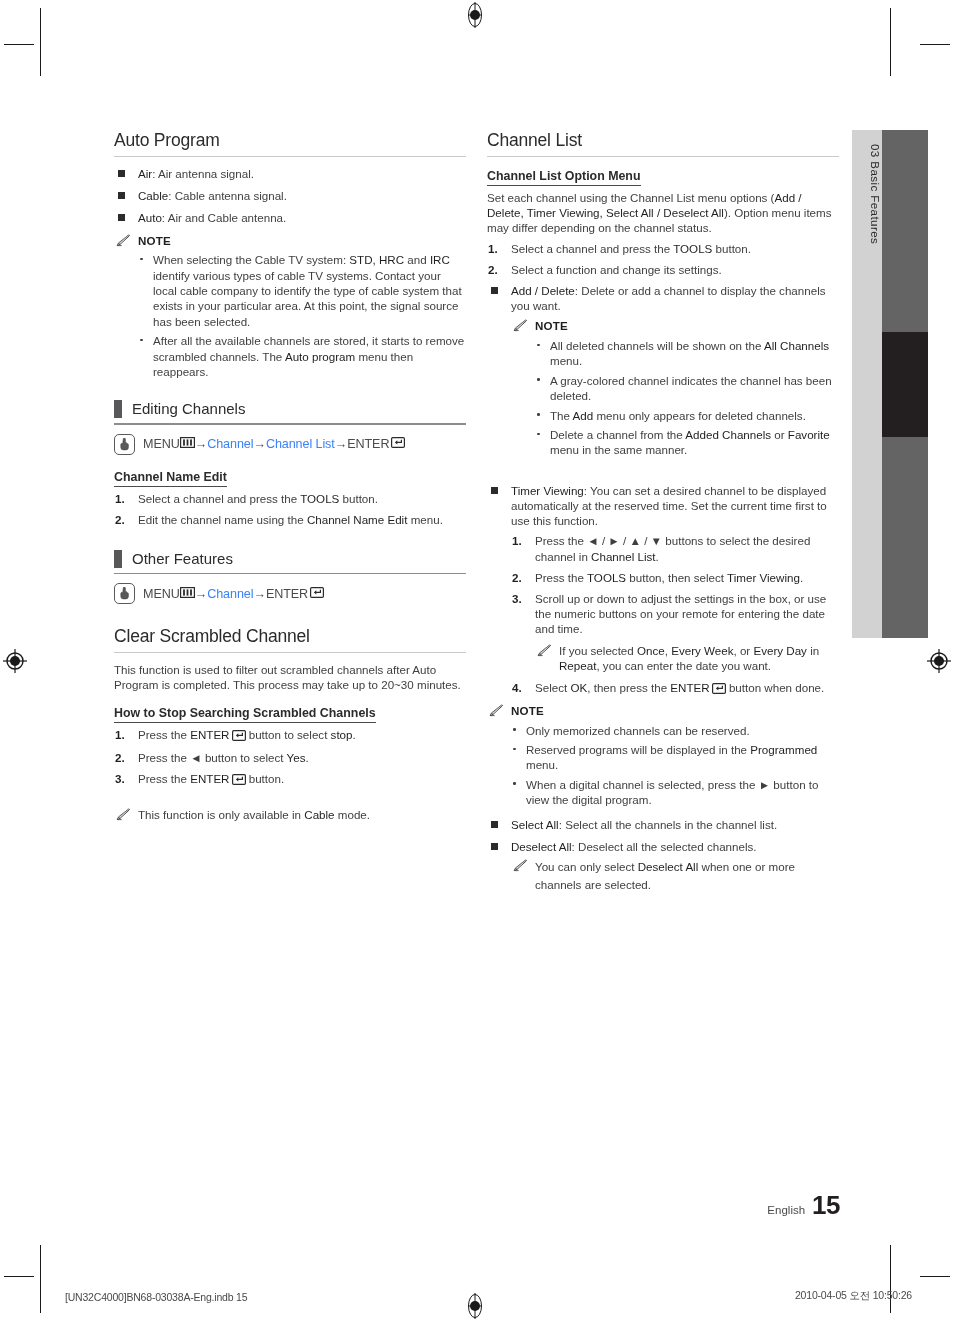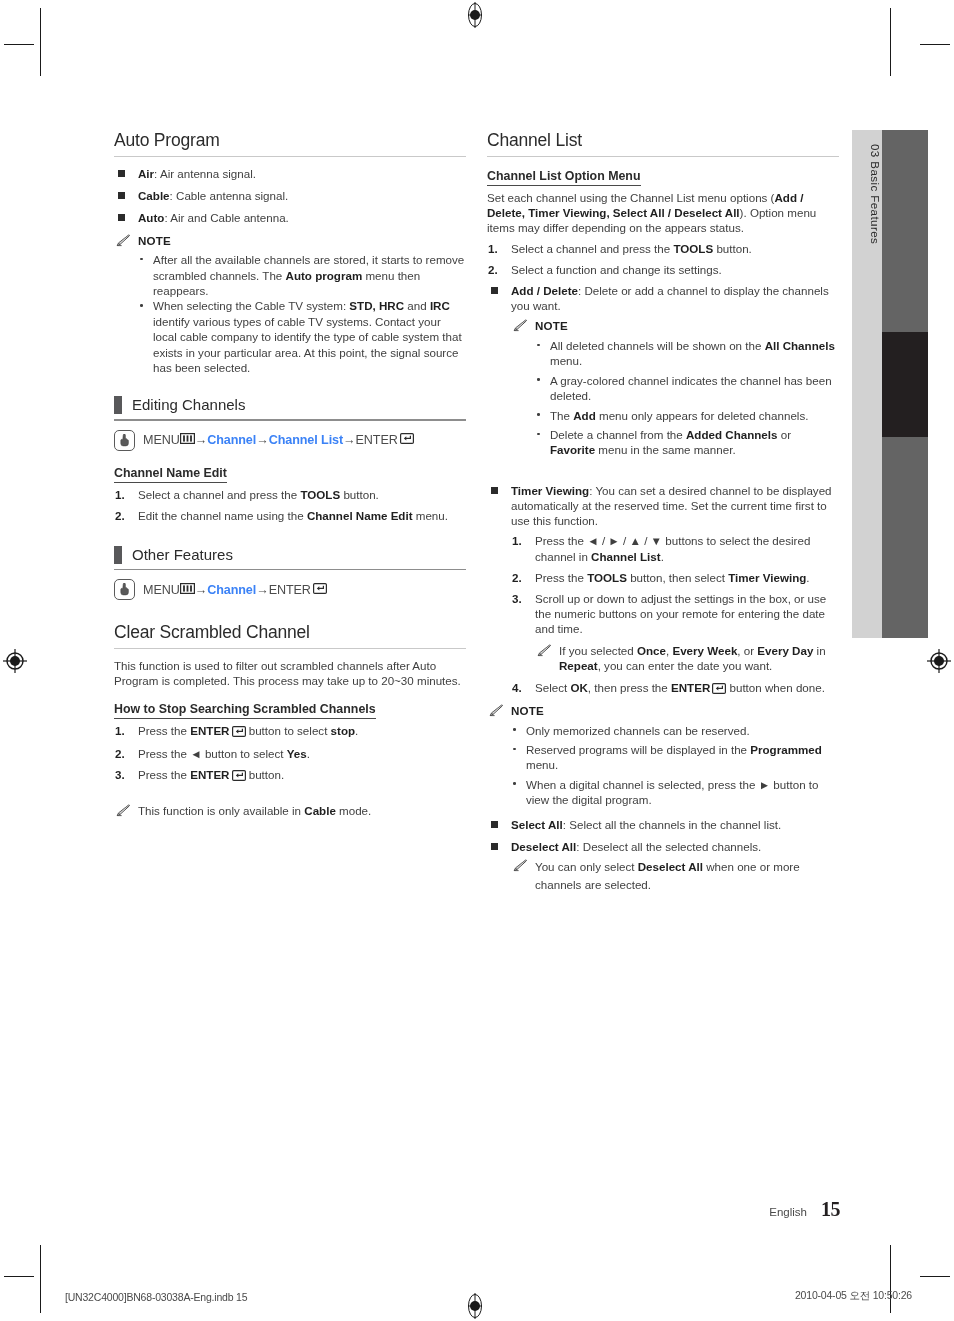--- a/index.html
+++ b/index.html
@@ -40,21 +40,21 @@
 
   h3.uline-head{
     font-size:12.4px;font-weight:bold;color:#2b2b2b;margin:0;
     display:inline-block;border-bottom:1.2px solid #4a4a4a;padding-bottom:1px;
     line-height:15px;
   }
   .uline-wrap{margin:0 0 4px 0;}
 
   
   p.body{font-size:11.6px;line-height:15.2px;margin:0 0 7px 0;color:#3f3f3f;}
-  b{color:#1f1f1f;font-weight:bold;}
+  b{color:#1f1f1f;font-weight:normal;}
 
   
   .sq{position:relative;padding-left:24px;margin:0 0 7px 0;
       font-size:11.6px;line-height:15.2px;color:#3f3f3f;}
   .sq .mk{position:absolute;left:4px;top:4px;width:7px;height:7px;background:#2b2b2b;}
 
   
   .num{position:relative;padding-left:24px;margin:0 0 6px 0;
        font-size:11.6px;line-height:15.2px;color:#3f3f3f;}
   .num .mk{position:absolute;left:1px;top:0;font-weight:bold;color:#1f1f1f;font-size:11.6px;}
@@ -92,23 +92,23 @@
     font-size:11.6px;color:#2b2b2b;white-space:nowrap;
     writing-mode:vertical-rl;text-orientation:mixed;
     letter-spacing:0.4px;
   }
   .sidebar-grey{position:absolute;left:882px;top:130px;width:46px;height:508px;
                 background:#646464;}
   .sidebar-black{position:absolute;left:882px;top:332px;width:46px;height:105px;
                  background:#231f20;}
 
   
-  .pagenum{position:absolute;right:114px;bottom:100px;display:flex;align-items:baseline;gap:14px;}
+  .pagenum{position:absolute;right:114px;bottom:100px;display:flex;align-items:baseline;gap:7px;}
   .pagenum .lang{font-size:11.5px;color:#4a4a4a;}
-  .pagenum .no{font-size:20px;font-weight:bold;color:#231f20;letter-spacing:-0.5px;font-family:Liberation Serif, serif;}
+  .pagenum .no{font-size:26px;font-weight:bold;color:#231f20;letter-spacing:-0.5px;}
 
   .footline{position:absolute;left:65px;bottom:18px;font-size:10.5px;color:#4a4a4a;
             font-family:"Liberation Sans","DejaVu Sans",sans-serif;letter-spacing:-0.2px;}
   .footline-r{position:absolute;right:42px;bottom:18px;font-size:10.5px;color:#4a4a4a;
               letter-spacing:-0.2px;}
 </style>
 </head>
 <body>
 
 <div class="page">
@@ -185,27 +185,27 @@
           <path d="M1.2 11.6 L4.0 10.4 L13.2 2.0 C13.8 1.4 13.2 0.6 12.5 1.1 L2.6 8.9 Z" fill="none" stroke="#4a4a4a" stroke-width="1"></path>
           <path d="M2.6 8.9 L4.0 10.4" stroke="#4a4a4a" stroke-width="0.8"></path>
           <path d="M1.2 11.6 L5.6 11.6" stroke="#4a4a4a" stroke-width="0.9"></path>
           <path d="M3.0 9.3 L11.9 1.9" stroke="#9a9a9a" stroke-width="0.7"></path>
         </svg>
       </span>
       <span class="note-title">NOTE</span>
     </div>
 
     <div class="indent2">
+      <div class="rb">
+        <span class="dot"></span>
+        When selecting the Cable TV system: <b>STD, HRC</b> and <b>IRC</b> identify various types of cable TV systems. Contact your local cable company to identify the type of cable system that exists in your particular area. At this point, the signal source has been selected.
+      </div>
       <div class="rb" style="margin-bottom:0;">
         <span class="dot"></span>
         After all the available channels are stored, it starts to remove scrambled channels. The <b>Auto program</b> menu then reappears.
-      </div>
-      <div class="rb">
-        <span class="dot"></span>
-        When selecting the Cable TV system: <b>STD, HRC</b> and <b>IRC</b> identify various types of cable TV systems. Contact your local cable company to identify the type of cable system that exists in your particular area. At this point, the signal source has been selected.
       </div>
     </div>
 
     <h2 class="bar-head" style="margin-top:20px;">
       <span class="tab"></span>
       <span>Editing Channels</span>
     </h2>
     <div class="rule-dark"></div>
 
     <div class="menupath">
@@ -338,21 +338,21 @@
   <div class="col col-right">
 
     <h1 class="main-head">Channel List</h1>
     <div class="rule"></div>
 
     <div class="uline-wrap" style="margin-top:6px;">
       <h3 class="uline-head">Channel List Option Menu</h3>
     </div>
 
     <p class="body" style="margin-bottom:5px;">
-      <span>Set each channel using the Channel List menu options (</span><b>Add / Delete, Timer Viewing, Select All / Deselect All</b><span>). Option menu items may differ depending on the appears status.</span>
+      <span>Set each channel using the Channel List menu options (</span><b>Add / Delete, Timer Viewing, Select All / Deselect All</b><span>). Option menu items may differ depending on the channel status.</span>
     </p>
 
     <div class="num">
       <span class="mk">1.</span>
       Select a channel and press the <b>TOOLS</b> button.
     </div>
     <div class="num">
       <span class="mk">2.</span>
       Select a function and change its settings.
     </div>

